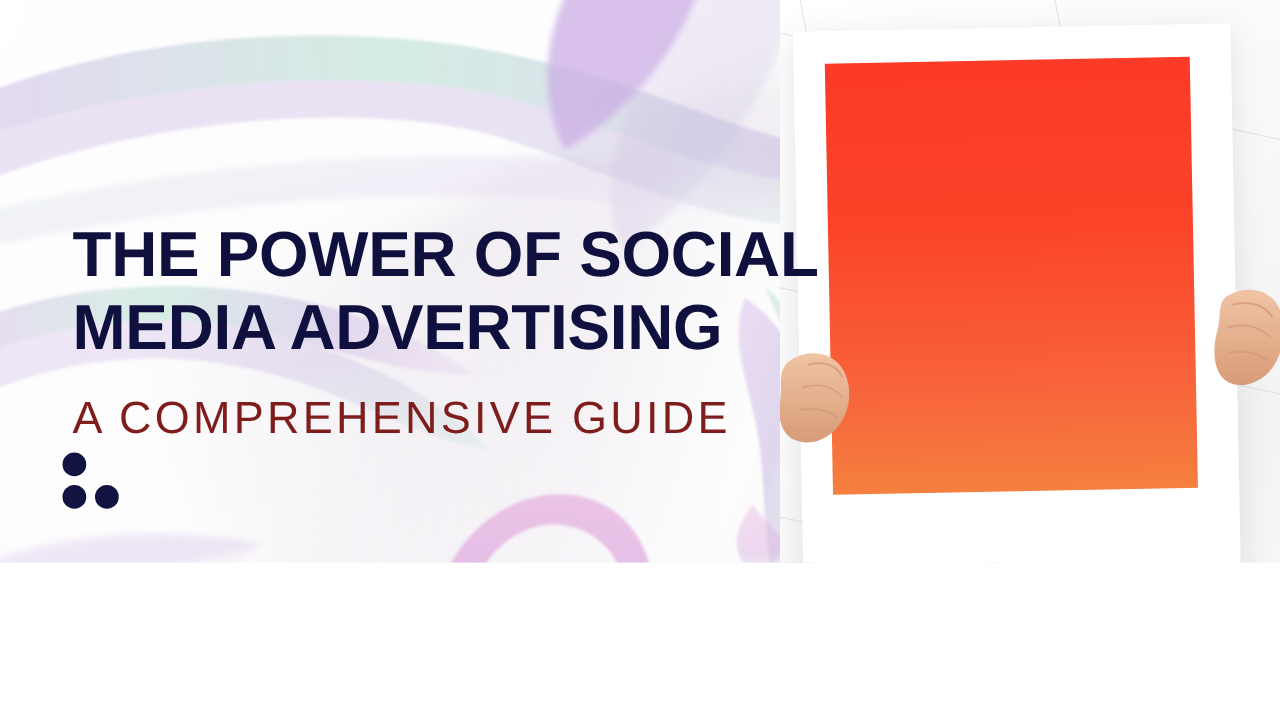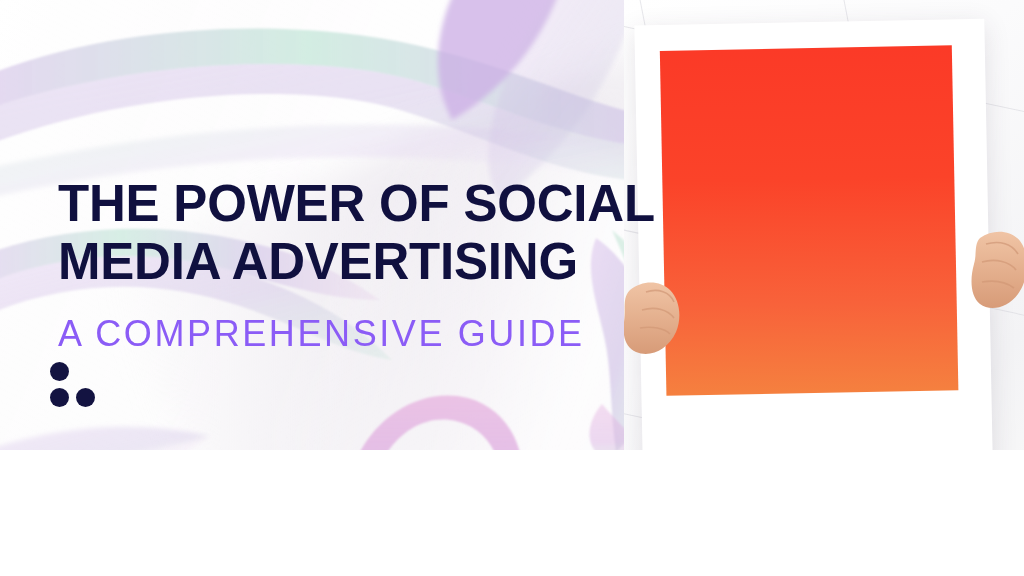--- a/index.html
+++ b/index.html
@@ -66,21 +66,21 @@
     text-transform:uppercase;
     white-space:pre-line;
   }
   .subhead{
     margin-top:26px;
     font-family:"Liberation Sans", sans-serif;
     font-weight:300;
     font-size:36px;
     line-height:1;
     letter-spacing:2.6px;
-    color:#8b5cf6;
+    color:#7f1d1d;
     text-transform:uppercase;
   }
 
   
   .logo{
     position:absolute;
     left:50px; bottom:42px;
     width:50px; height:46px;
     z-index:7;
   }

